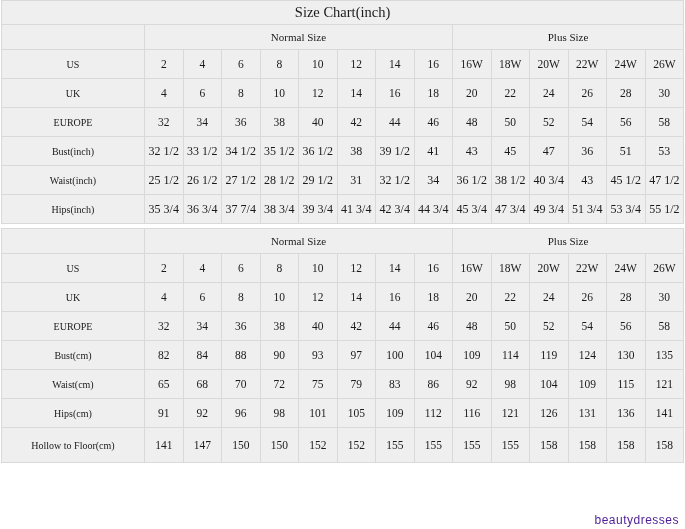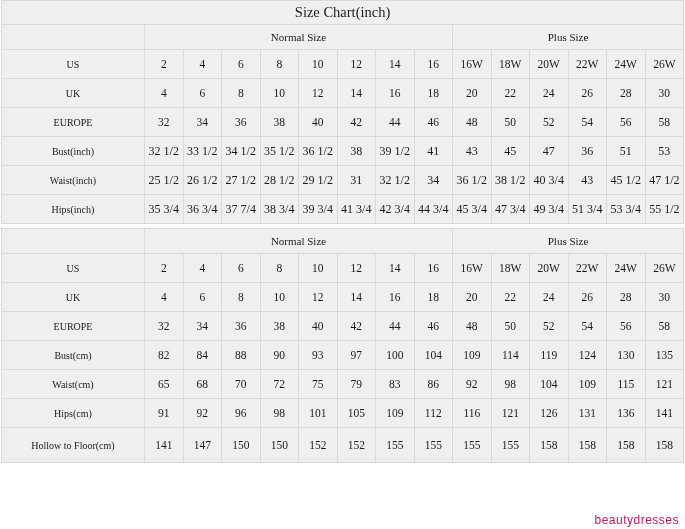--- a/index.html
+++ b/index.html
@@ -64,21 +64,21 @@
     background: #efefef;
     height: 28px;
   }
   td.val.wide { font-size: 12px; }
   .tall td.rowlabel, .tall td.val { height: 34px; }
   .watermark {
     position: absolute;
     right: 6px;
     bottom: 2px;
     font-size: 12px;
-    color: #be185d;
+    color: #4c1d95;
     letter-spacing: 0.5px;
     font-family: "Liberation Sans", sans-serif;
   }
 </style>
 </head>
 <body>
 
 <div class="page">
 
   <div class="chart-block first">

